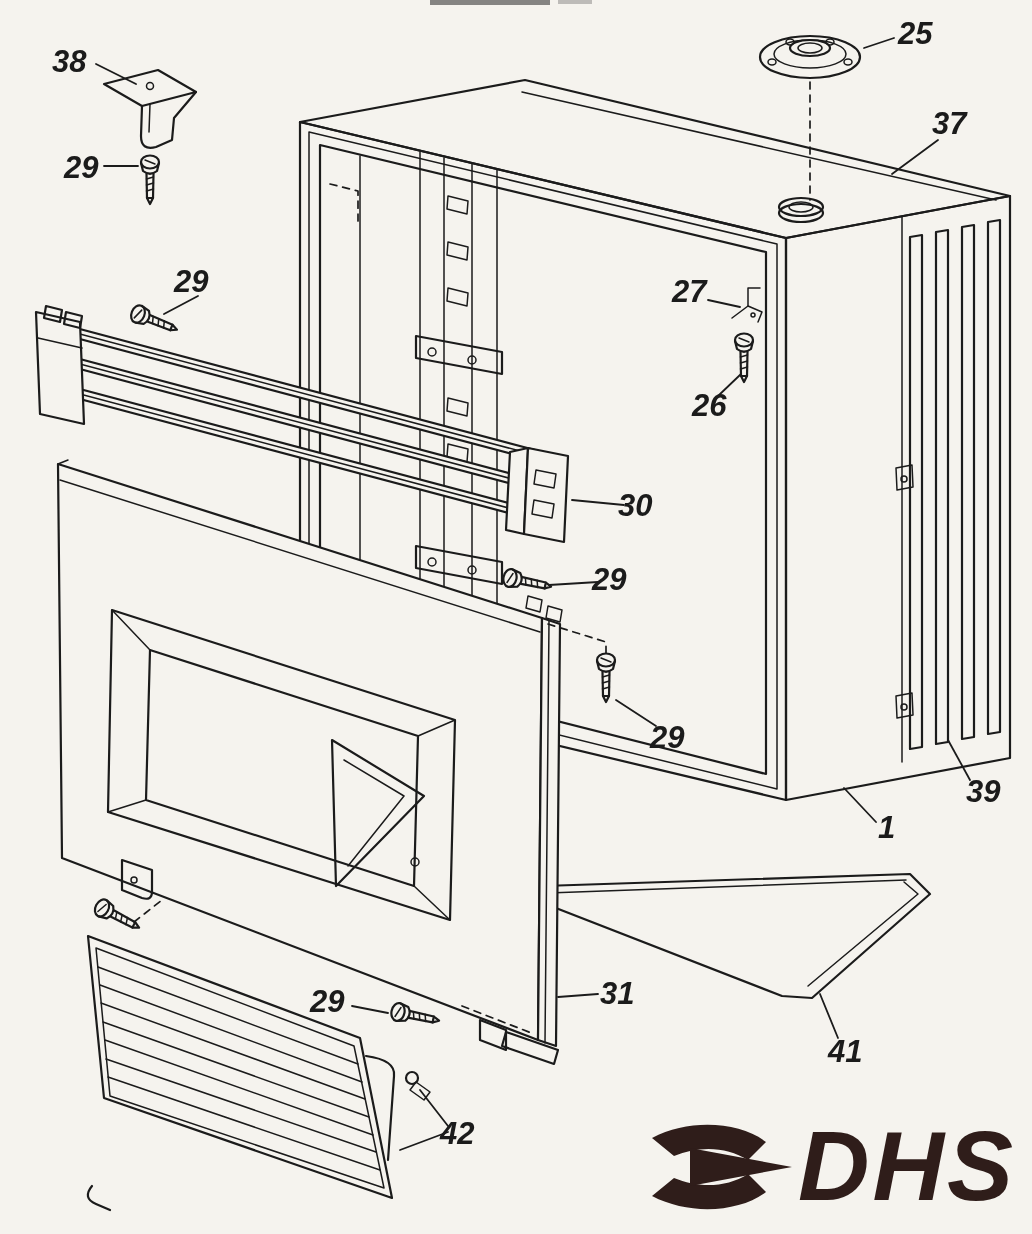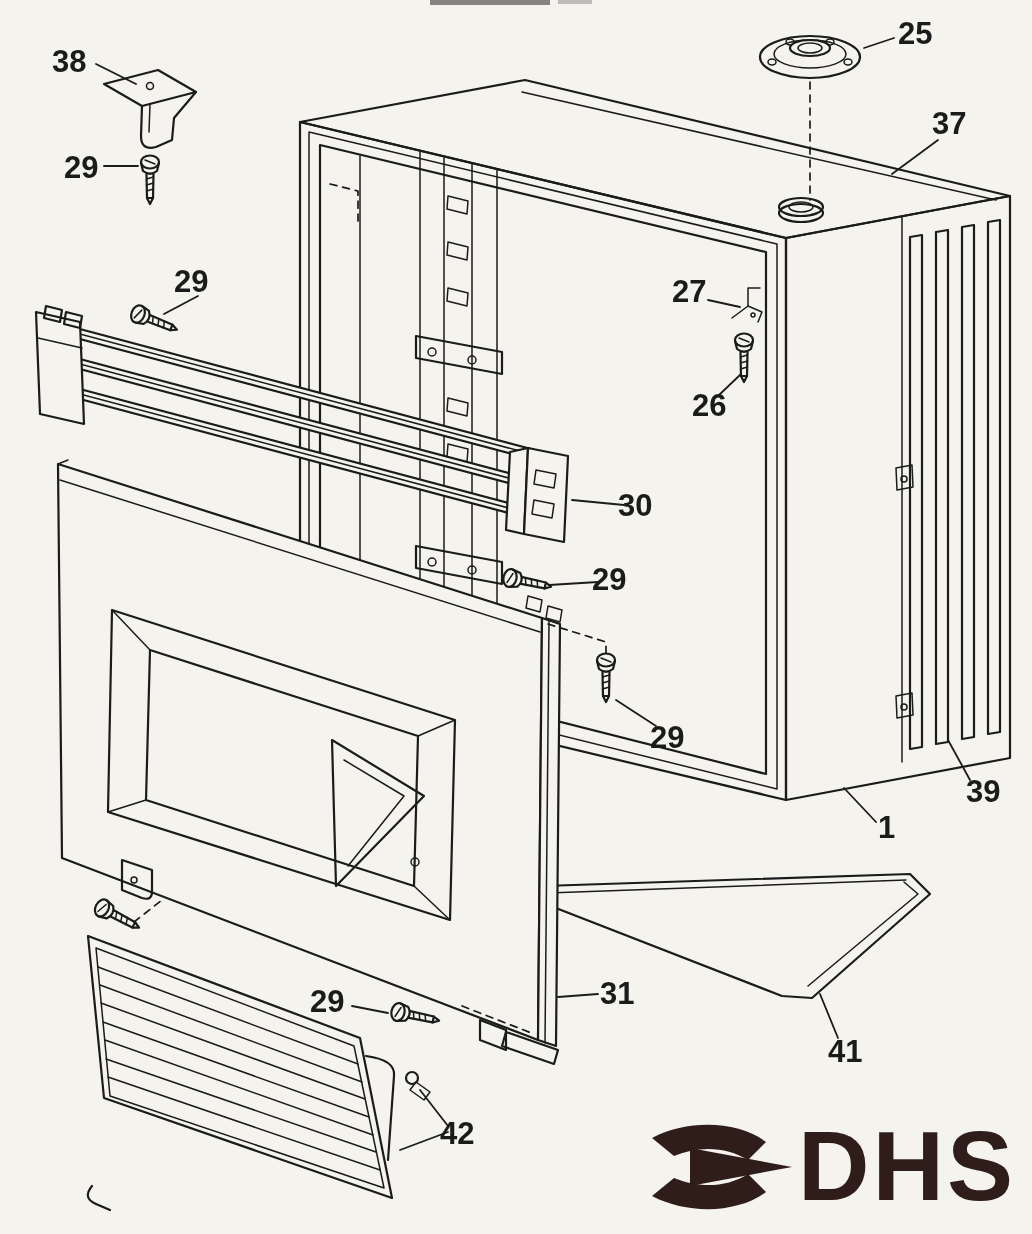--- a/index.html
+++ b/index.html
@@ -1,20 +1,21 @@
 <!DOCTYPE html>
 <html style="--paper: #f5f3ee; --ink: #1b1b1b; --logo: #2f1d1a;"><head>
 <meta charset="utf-8">
 <style>
   :root { --paper:#f5f3ee; --ink:#1b1b1b; --logo:#2f1d1a; }
   html,body { margin:0; padding:0; background:#e9e7e2; }
   .stage {
     position:relative; width:1032px; height:1234px;
     background:var(--paper); overflow:hidden; margin:0 auto;
     font-family:"Liberation Sans", sans-serif;
+    font-style:italic;
   }
   .stage svg { position:absolute; inset:0; display:block; }
   .art { stroke:var(--ink); fill:none; stroke-width:2.2; stroke-linejoin:round; stroke-linecap:round; }
   .thin { stroke-width:1.5; }
   .fillpaper { fill:var(--paper); }
   .dash { stroke-dasharray:7 6; stroke-width:1.7; }
   .leader { stroke-width:1.8; }
   .callout {
     fill:var(--ink); stroke:none;
     font-family:"Liberation Sans", sans-serif;

